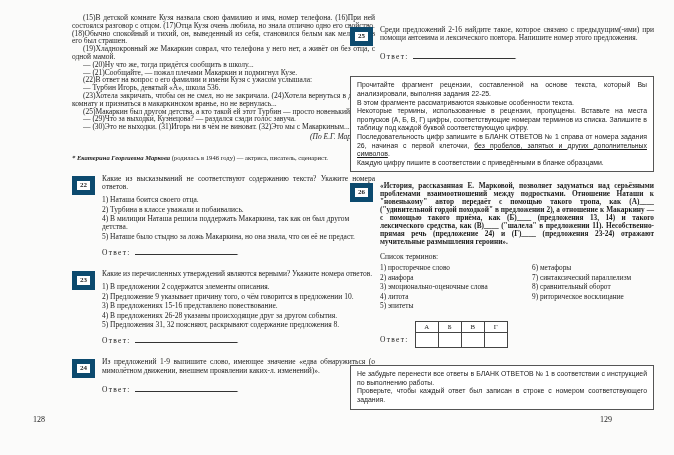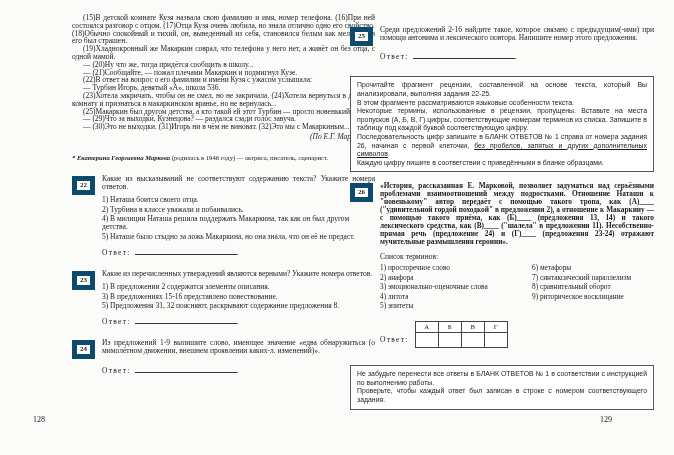--- a/index.html
+++ b/index.html
@@ -164,21 +164,23 @@
         <div class="answer-row"><span class="answer-label">Ответ:</span><span class="answer-blank"></span>.</div>
       </div>
     </div>
 
     <div class="question">
       <div class="qnum">23</div>
       <div class="qbody">
         <div class="qprompt">Какие из перечисленных утверждений являются верными? Укажите номера ответов.</div>
         <div class="options">
           <div class="option">1) В предложении 2 содержатся элементы описания.</div>
+          <div class="option">2) Предложение 9 указывает причину того, о чём говорится в предложении 10.</div>
           <div class="option">3) В предложениях 15-16 представлено повествование.</div>
+          <div class="option">4) В предложениях 26-28 указаны происходящие друг за другом события.</div>
           <div class="option">5) Предложения 31, 32 поясняют, раскрывают содержание предложения 8.</div>
         </div>
         <div class="answer-row"><span class="answer-label">Ответ:</span><span class="answer-blank"></span>.</div>
       </div>
     </div>
 
     <div class="question">
       <div class="qnum">24</div>
       <div class="qbody">
         <div class="qprompt">Из предложений 1-9 выпишите слово, имеющее значение «едва обнаружиться (о мимолётном движении, внешнем проявлении каких-л. изменений)».</div>

